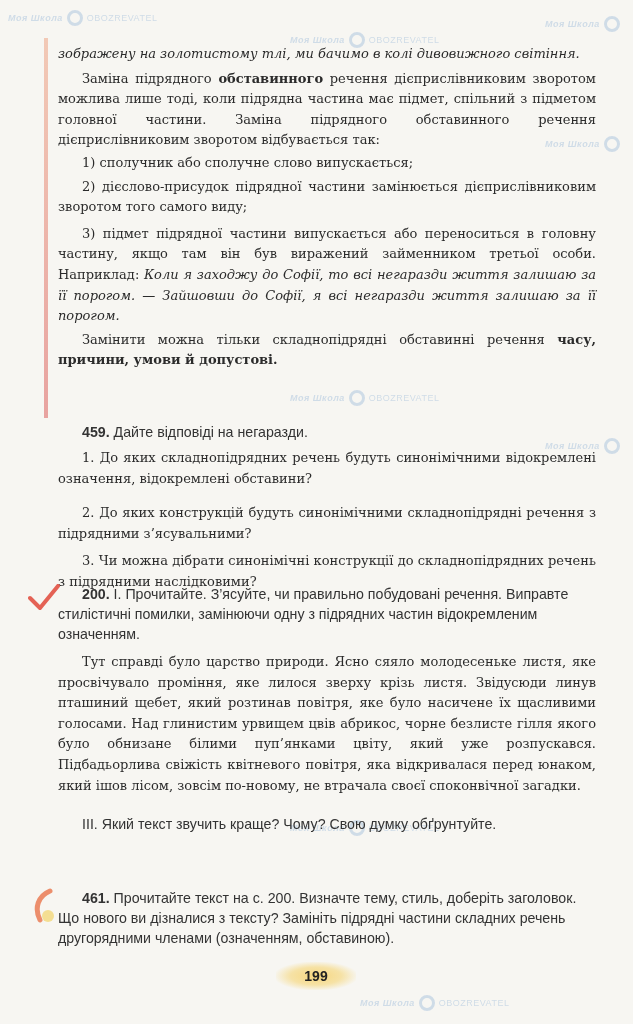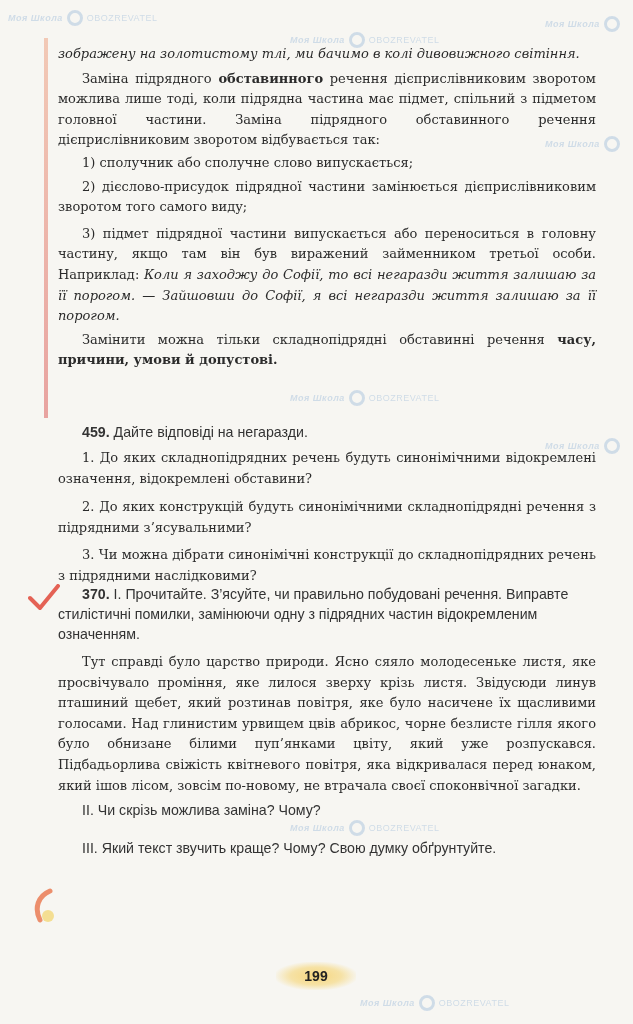--- a/index.html
+++ b/index.html
@@ -118,33 +118,35 @@
     <p class="serif-line indent" style="margin-top:4px"><span>Заміна підрядного </span><span class="b">обставинного</span><span> речення дієприслівниковим зворотом можлива лише тоді, коли підрядна частина має підмет, спільний з підметом головної частини. Заміна підрядного обставинного речення дієприслівниковим зворотом відбувається так:</span></p>
     <p class="serif-line indent" style="margin-top:2px">1) сполучник або сполучне слово випускається;</p>
     <p class="serif-line indent" style="margin-top:3px">2) дієслово-присудок підрядної частини замінюється дієприслівниковим зворотом того самого виду;</p>
     <p class="serif-line indent" style="margin-top:6px"><span>3) підмет підрядної частини випускається або переноситься в головну частину, якщо там він був виражений займенником третьої особи. Наприклад: </span><span class="it">Коли я заходжу до Софії, то всі негаразди життя залишаю за її порогом. — Зайшовши до Софії, я всі негаразди життя залишаю за її порогом.</span></p>
     <p class="serif-line indent" style="margin-top:3px"><span>Замінити можна тільки складнопідрядні обставинні речення </span><span class="b">часу, причини, умови й допустові.</span></p>
   </div>
 
   <div class="block" style="top:422px">
     <p class="sans indent"><span class="ex-num">459.</span> <span>Дайте відповіді на негаразди.</span></p>
     <p class="serif-line indent" style="margin-top:6px">1. До яких складнопідрядних речень будуть синонімічними відокремлені означення, відокремлені обставини?</p>
-    <p class="serif-line indent" style="margin-top:8px">2. До яких конструкцій будуть синонімічними складнопідрядні речення з підрядними з’ясувальними?</p>
+    <p class="serif-line indent" style="margin-top:14px">2. До яких конструкцій будуть синонімічними складнопідрядні речення з підрядними з’ясувальними?</p>
     <p class="serif-line indent" style="margin-top:7px">3. Чи можна дібрати синонімічні конструкції до складнопідрядних речень з підрядними наслідковими?</p>
   </div>
 
   <svg class="check-icon" viewBox="0 0 32 28">
     <path d="M2 14 L12 24 L30 2" stroke="#e0483a" stroke-width="4" fill="none" stroke-linecap="round" stroke-linejoin="round" opacity="0.85"></path>
   </svg>
   <div class="block" style="top:584px">
-    <p class="sans indent"><span class="ex-num">370.</span> <span>I. Прочитайте. З’ясуйте, чи правильно побудовані речення. Виправте стилістичні помилки, замінюючи одну з підрядних частин відокремленим означенням.</span></p>
+    <p class="sans indent"><span class="ex-num">200.</span> <span>I. Прочитайте. З’ясуйте, чи правильно побудовані речення. Виправте стилістичні помилки, замінюючи одну з підрядних частин відокремленим означенням.</span></p>
     <p class="serif-line indent" style="margin-top:8px">Тут справді було царство природи. Ясно сяяло молодесеньке листя, яке просвічувало проміння, яке лилося зверху крізь листя. Звідусюди линув пташиний щебет, який розтинав повітря, яке було насичене їх щасливими голосами. Над глинистим урвищем цвів абрикос, чорне безлисте гілля якого було обнизане білими пуп’янками цвіту, який уже розпускався. Підбадьорлива свіжість квітневого повітря, яка відкривалася перед юнаком, який ішов лісом, зовсім по-новому, не втрачала своєї споконвічної загадки.</p>
-    <p class="sans indent" style="margin-top:4px">II. Чи скрізь можлива заміна? Чому?</p>
     <p class="sans indent" style="margin-top:18px">III. Який текст звучить краще? Чому? Свою думку обґрунтуйте.</p>
   </div>
 
   <svg class="task-icon" viewBox="0 0 32 36">
     <path d="M20 3 C8 8 4 20 10 32" stroke="#e8744a" stroke-width="5" fill="none" stroke-linecap="round" opacity="0.8"></path>
     <circle cx="18" cy="28" r="6" fill="#f2d46a" opacity="0.7"></circle>
   </svg>
+  <div class="block" style="top:888px">
+    <p class="sans indent"><span class="ex-num">461.</span> <span>Прочитайте текст на с. 200. Визначте тему, стиль, доберіть заголовок. Що нового ви дізналися з тексту? Замініть підрядні частини складних речень другорядними членами (означенням, обставиною).</span></p>
+  </div>
 
   <div class="page-num">199</div>
 </div>
 
 </body></html>

